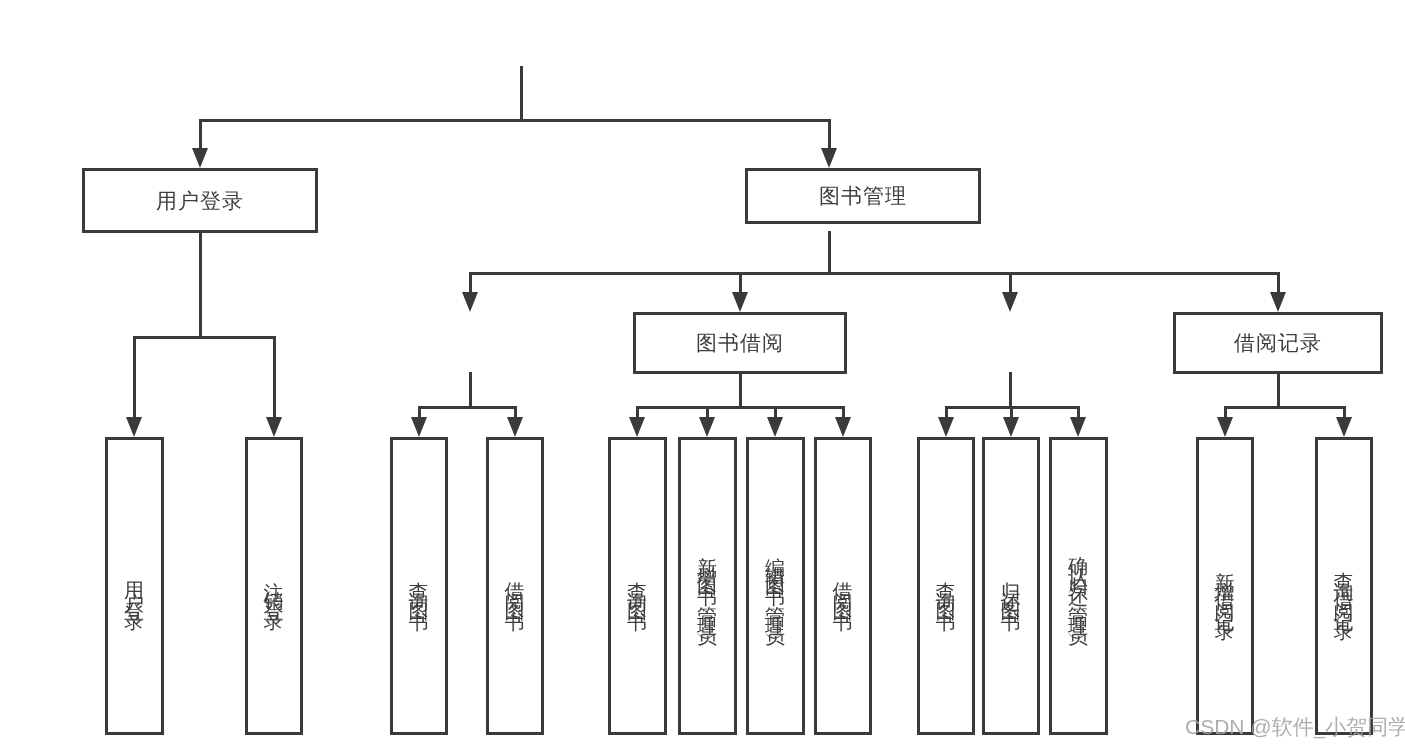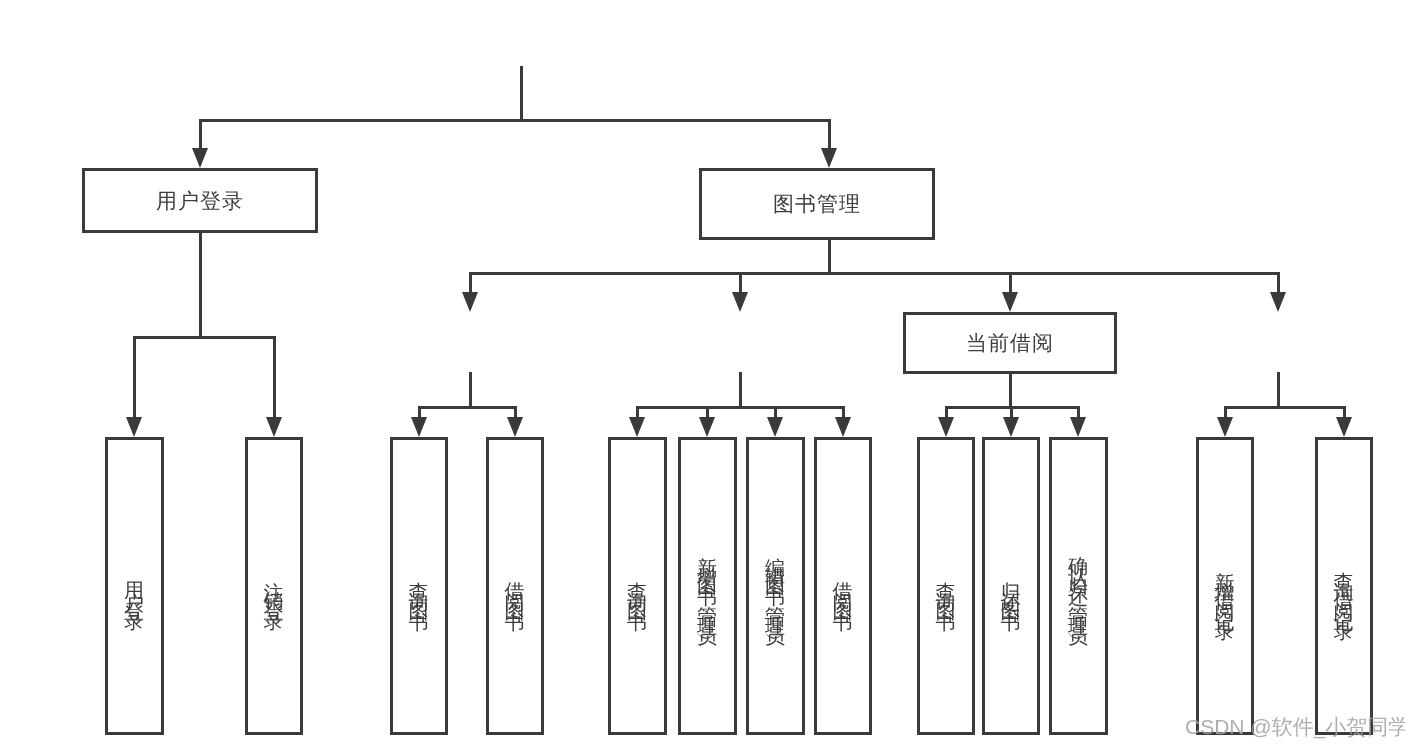--- a/index.html
+++ b/index.html
@@ -91,26 +91,29 @@
   <i class="h" style="left:1224px;top:406px;width:122px"></i>
   <i class="v" style="left:1224px;top:406px;height:12px"></i>
   <i class="v" style="left:1343px;top:406px;height:12px"></i>
   <i class="arr" style="left:1217px;top:417px"></i>
   <i class="arr" style="left:1336px;top:417px"></i>
 
 
   <div class="box" style="left:82px;top:168px;width:236px;height:65px">
     <span class="lbl">用户登录</span>
   </div>
-  <div class="box" style="left:699px;top:168px;width:236px;height:72px">
+  <div class="box" style="left:745px;top:168px;width:236px;height:56px">
     <span class="lbl">图书管理</span>
   </div>
 
-  <div class="box" style="left:903px;top:312px;width:214px;height:62px">
-    <span class="lbl">当前借阅</span>
+  <div class="box" style="left:633px;top:312px;width:214px;height:62px">
+    <span class="lbl">图书借阅</span>
+  </div>
+  <div class="box" style="left:1173px;top:312px;width:210px;height:62px">
+    <span class="lbl">借阅记录</span>
   </div>
 
   <div class="box vbox" style="left:105px;top:437px;width:59px;height:298px">
     <span class="lbl">用户登录</span>
   </div>
   <div class="box vbox" style="left:245px;top:437px;width:58px;height:298px">
     <span class="lbl">注销登录</span>
   </div>
 
   <div class="box vbox" style="left:390px;top:437px;width:58px;height:298px">

